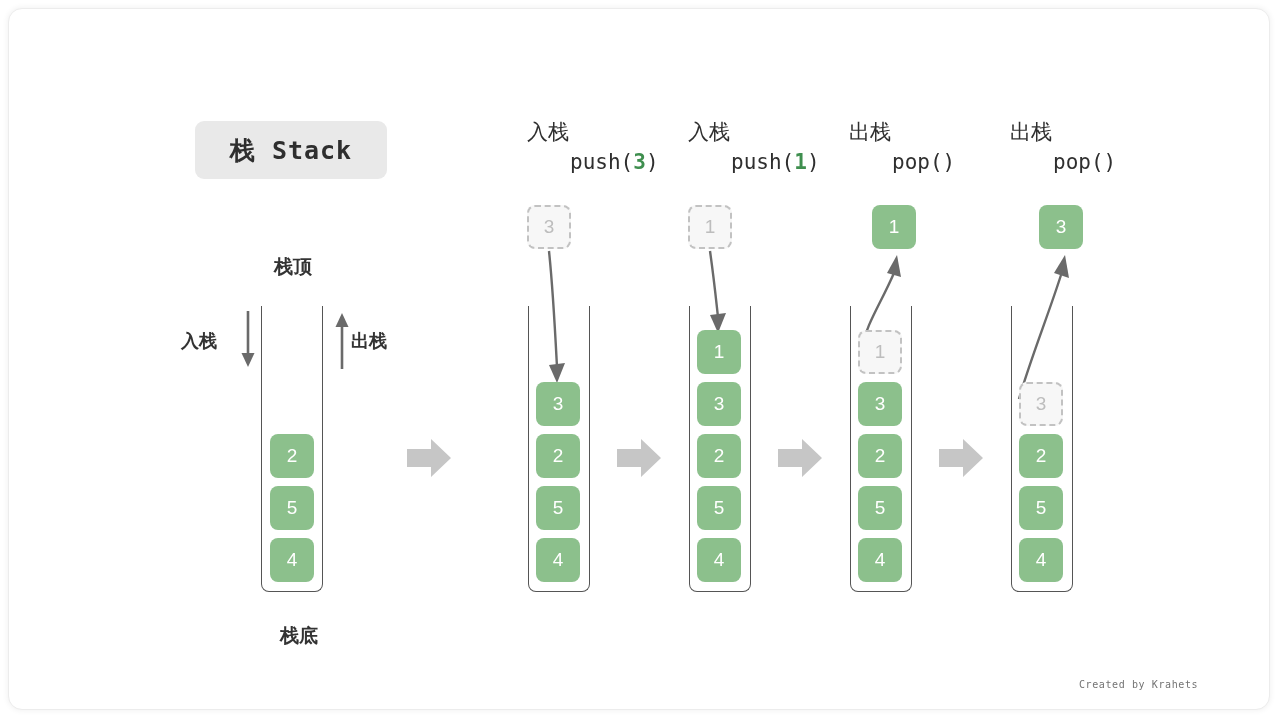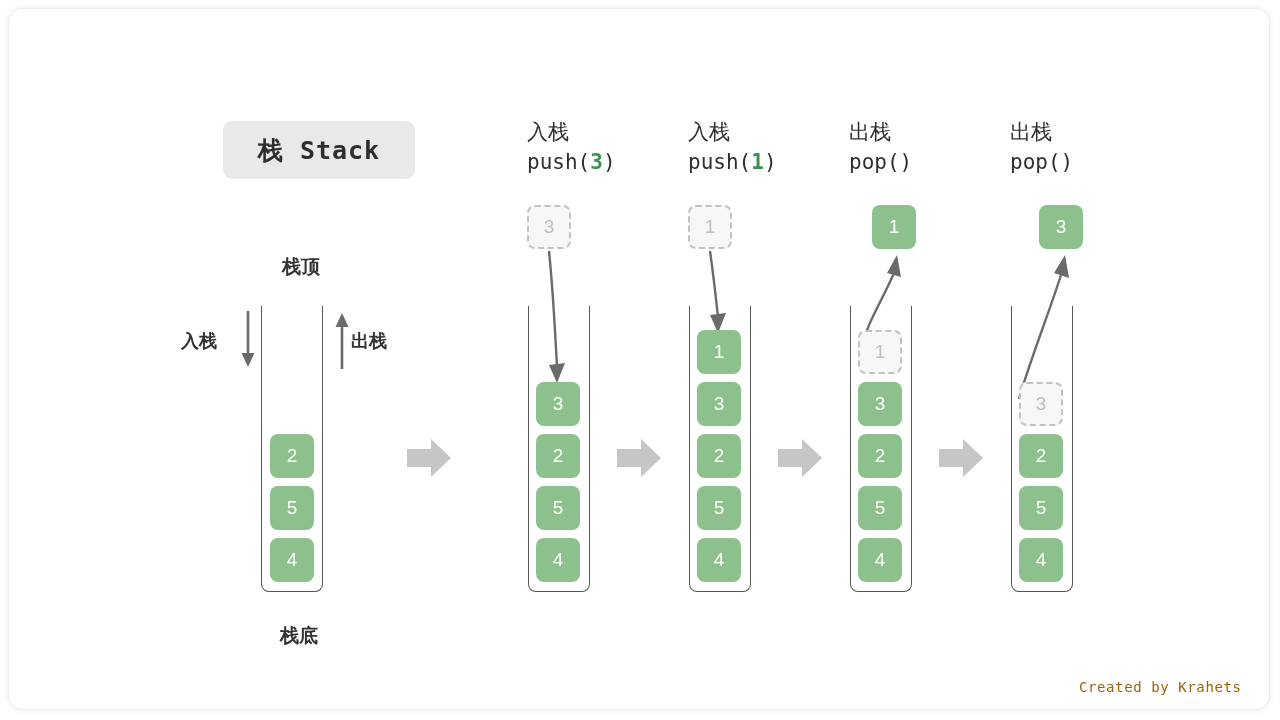--- a/index.html
+++ b/index.html
@@ -25,21 +25,20 @@
   #title-chip {
     left: 186px; top: 112px;
     width: 192px; height: 58px;
     background: #e9e9e9;
     border-radius: 9px;
     display: flex; align-items: center; justify-content: center;
     font-family: "DejaVu Sans Mono", "Liberation Mono", monospace;
     font-size: 25px; font-weight: bold;
     color: #2e2e2e;
     letter-spacing: 1px;
-    margin-left: 28px;
   }
 
   
   .stack-cap-label {
     font-size: 19px; font-weight: bold; color: #333;
     text-align: center; width: 120px;
   }
   .side-label {
     font-size: 18px; font-weight: bold; color: #333;
     white-space: nowrap;
@@ -47,20 +46,21 @@
 
   
   .col-head {
     font-size: 21px; color: #2f2f2f; line-height: 1.45;
     white-space: nowrap;
   }
   .col-head .cn { font-family: "Liberation Sans", sans-serif; }
   .col-head .code {
     font-family: "DejaVu Sans Mono", "Liberation Mono", monospace;
     font-size: 21px;
+    margin-left: 43px;
   }
   .col-head .code em { font-style: normal; color: #3f8f4f; font-weight: bold; }
 
   
   .stack-box {
     border-left: 1.6px solid #555;
     border-right: 1.6px solid #555;
     border-bottom: 1.6px solid #555;
     border-top: none;
     border-radius: 0 0 8px 8px;
@@ -78,36 +78,36 @@
   }
   .cell.solid { background: #8cc08c; }
   .cell.ghost {
     background: #f7f7f7;
     border: 2px dashed #c2c2c2;
     color: #bdbdbd;
   }
 
   .footer {
     font-family: "DejaVu Sans Mono", "Liberation Mono", monospace;
-    font-size: 14px; color: #a16207; letter-spacing: 0.6px;
+    font-size: 10px; color: #737373; letter-spacing: 0.6px;
   }
   svg { overflow: visible; }
 </style>
 </head>
 <body>
 
 <div id="card">
 
   <div id="title-chip" class="abs">
     <span>栈 Stack</span>
   </div>
 
   <div class="abs" style="left:0;top:0;">
 
-    <div class="abs stack-cap-label" style="left:232px; top:245px;">栈顶</div>
+    <div class="abs stack-cap-label" style="left:224px; top:245px;">栈顶</div>
 
     <div class="abs side-label" style="left:172px; top:320px;">入栈</div>
 
     <svg class="abs" style="left:228px; top:302px;" width="22" height="58" viewBox="0 0 22 58">
       <line x1="11" y1="0" x2="11" y2="44" stroke="#6a6a6a" stroke-width="2.6"></line>
       <polygon points="11,56 4.5,42 17.5,42" fill="#6a6a6a"></polygon>
     </svg>
 
     <svg class="abs" style="left:322px; top:302px;" width="22" height="58" viewBox="0 0 22 58">
       <line x1="11" y1="14" x2="11" y2="58" stroke="#6a6a6a" stroke-width="2.6"></line>

